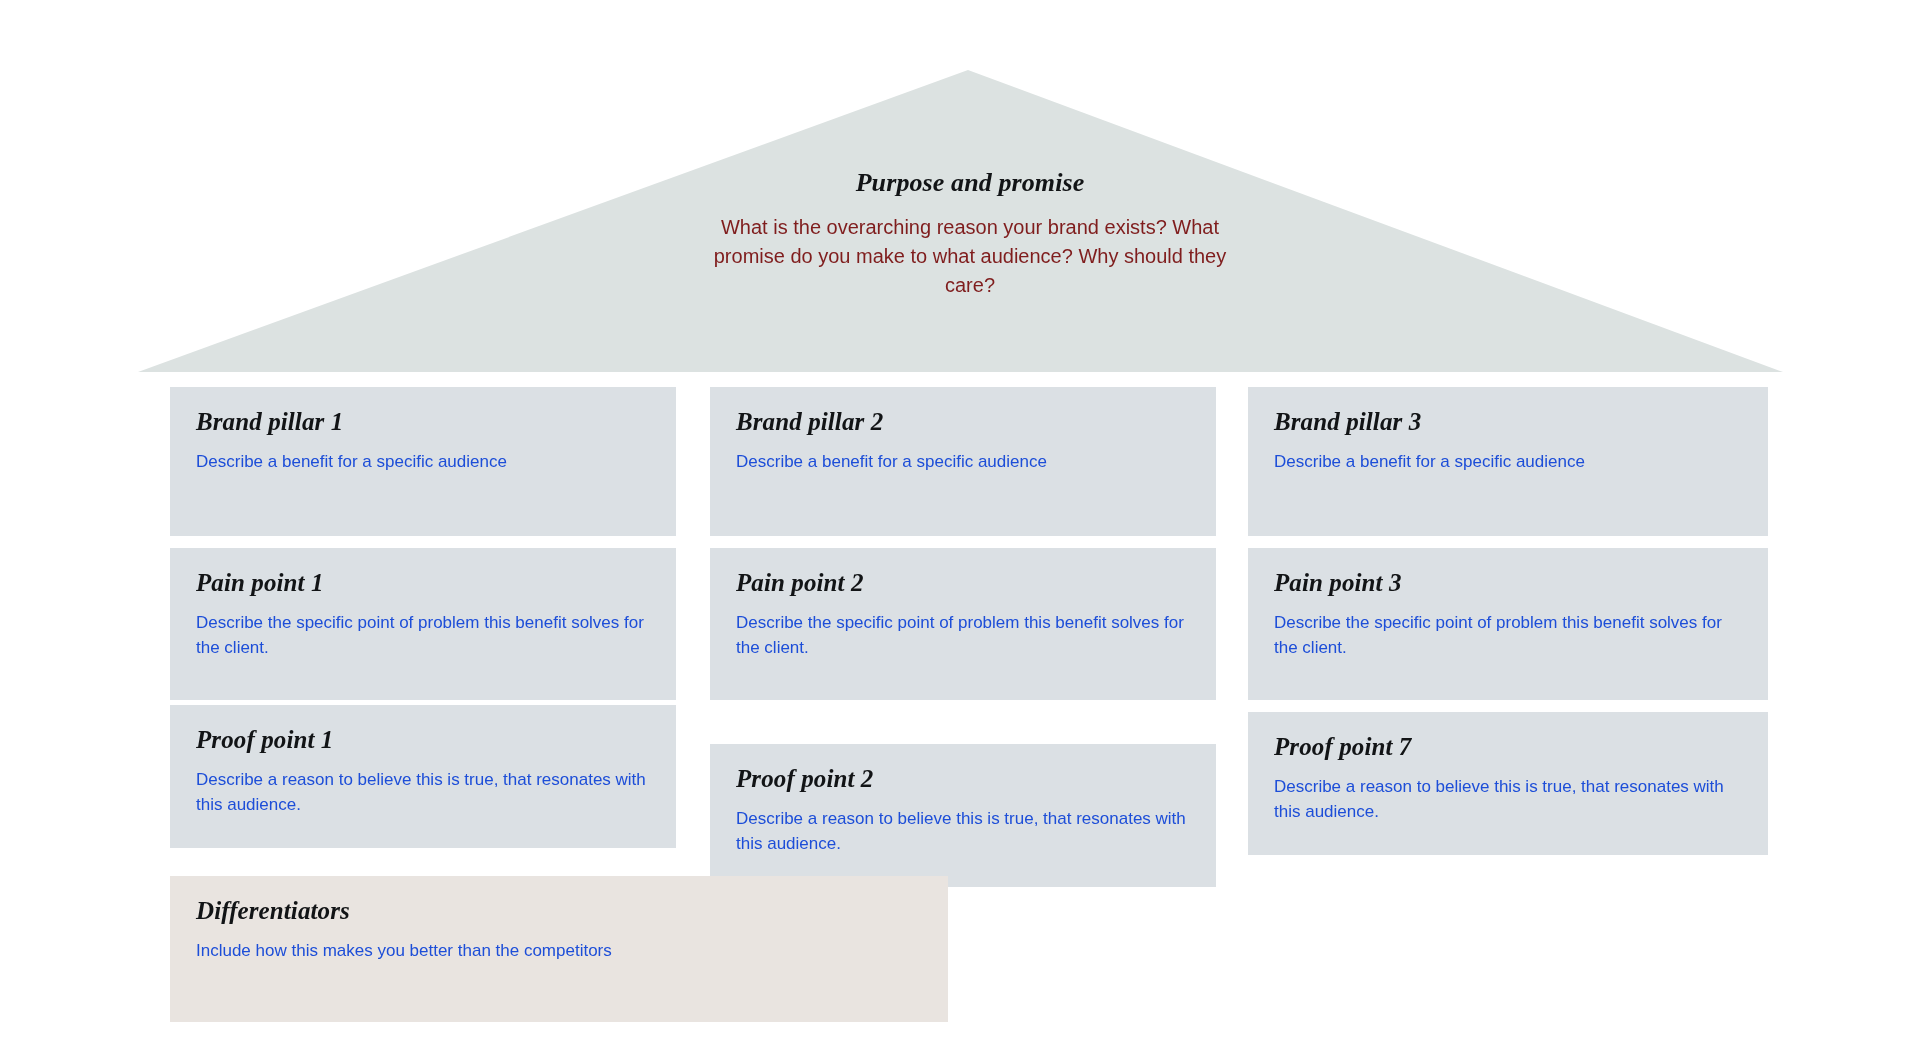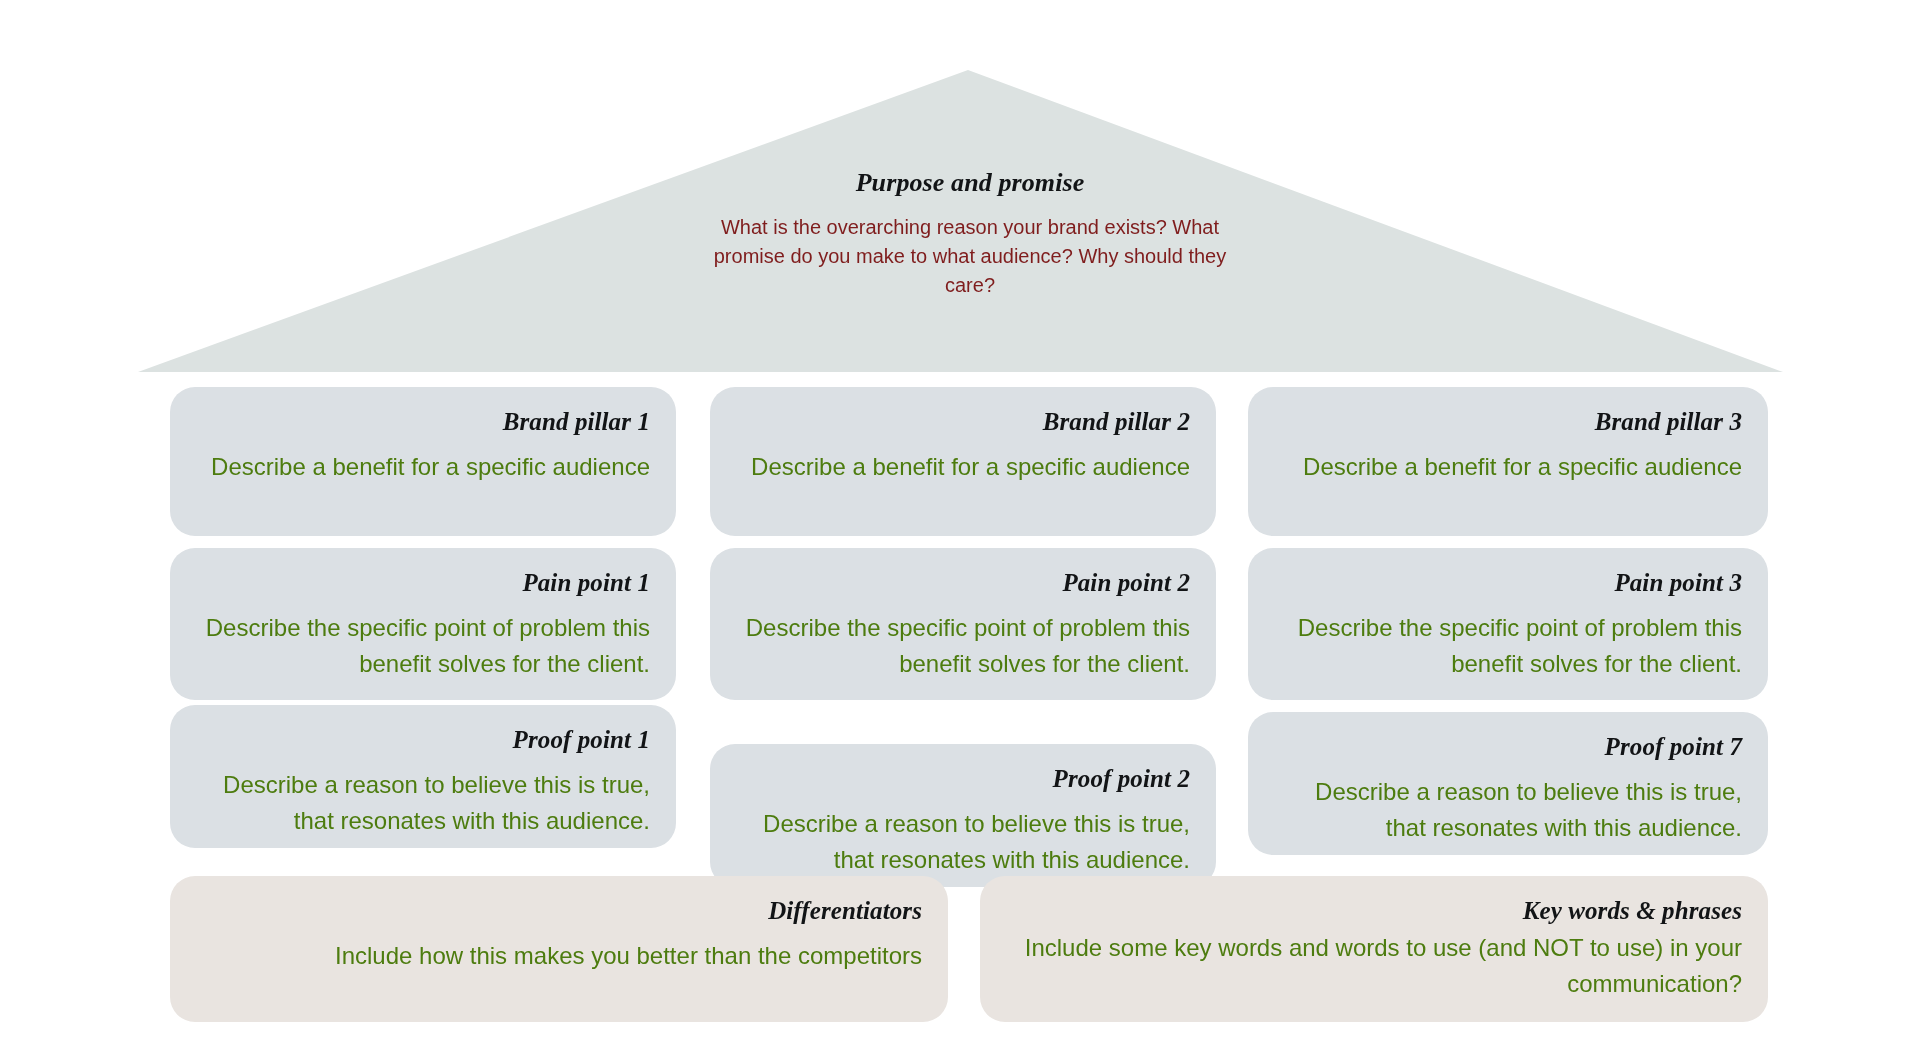--- a/index.html
+++ b/index.html
@@ -41,22 +41,21 @@
     top: 168px;
     width: 540px;
     text-align: center;
   }
 
   
   .card {
     position: absolute;
     box-sizing: border-box;
     padding: 20px 26px 0 26px;
-    text-align: right;
-    border-radius: 25px;
+    text-align: left;
   }
   .card.pillar   { background: #dbe0e4; }
   .card.found    { background: #e9e4e0; }
 
   
   .title {
     font-family: "Liberation Serif", "DejaVu Serif", serif;
     font-style: italic;
     font-weight: 700;
     font-size: 25px;
@@ -64,23 +63,23 @@
     color: #121416;
     letter-spacing: 0.1px;
     margin: 0;
   }
   .title.roof-title {
     font-size: 26px;
     margin-bottom: 14px;
   }
   .desc {
     font-family: "Liberation Sans", sans-serif;
-    font-size: 24px;
+    font-size: 17px;
     line-height: 1.52;
-    color: #4d7c0f;
+    color: #1d4ed8;
     margin: 0;
     margin-top: 12px;
   }
   .desc.roof-desc {
     margin-top: 0;
     font-size: 20px;
     line-height: 1.45;
     color: #7f1d1d;
   }
   .desc.tight { margin-top: 4px; }
@@ -136,18 +135,14 @@
   </div>
   <div class="card pillar" style="left:1248px; top:712px; width:520px; height:143px;">
     <div class="title">Proof point 7</div>
     <div class="desc">Describe a reason to believe this is true, that resonates with this audience.</div>
   </div>
 
   <div class="card found" style="left:170px; top:876px; width:778px; height:146px;">
     <div class="title">Differentiators</div>
     <div class="desc">Include how this makes you better than the competitors</div>
   </div>
-  <div class="card found" style="left:980px; top:876px; width:788px; height:146px;">
-    <div class="title">Key words &amp; phrases</div>
-    <div class="desc tight">Include some key words and words to use (and NOT to use) in your communication?</div>
-  </div>
 
 </div>
 
 </body></html>

